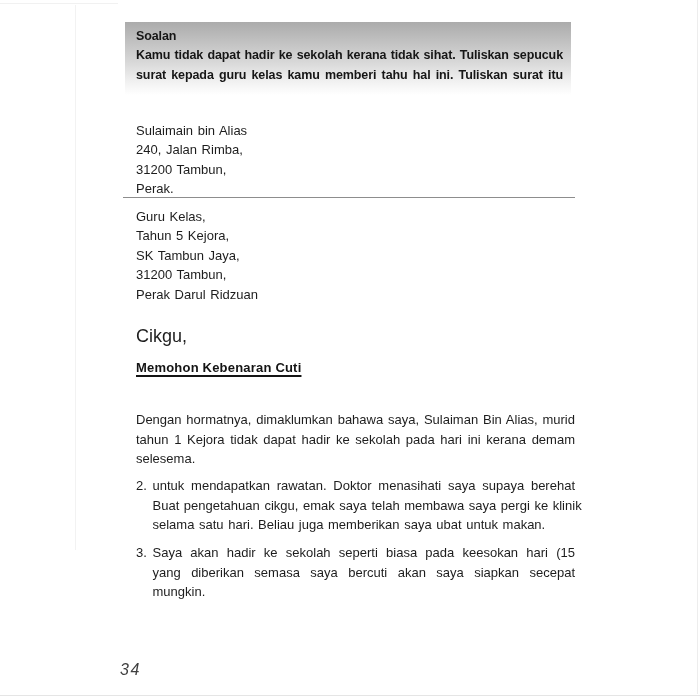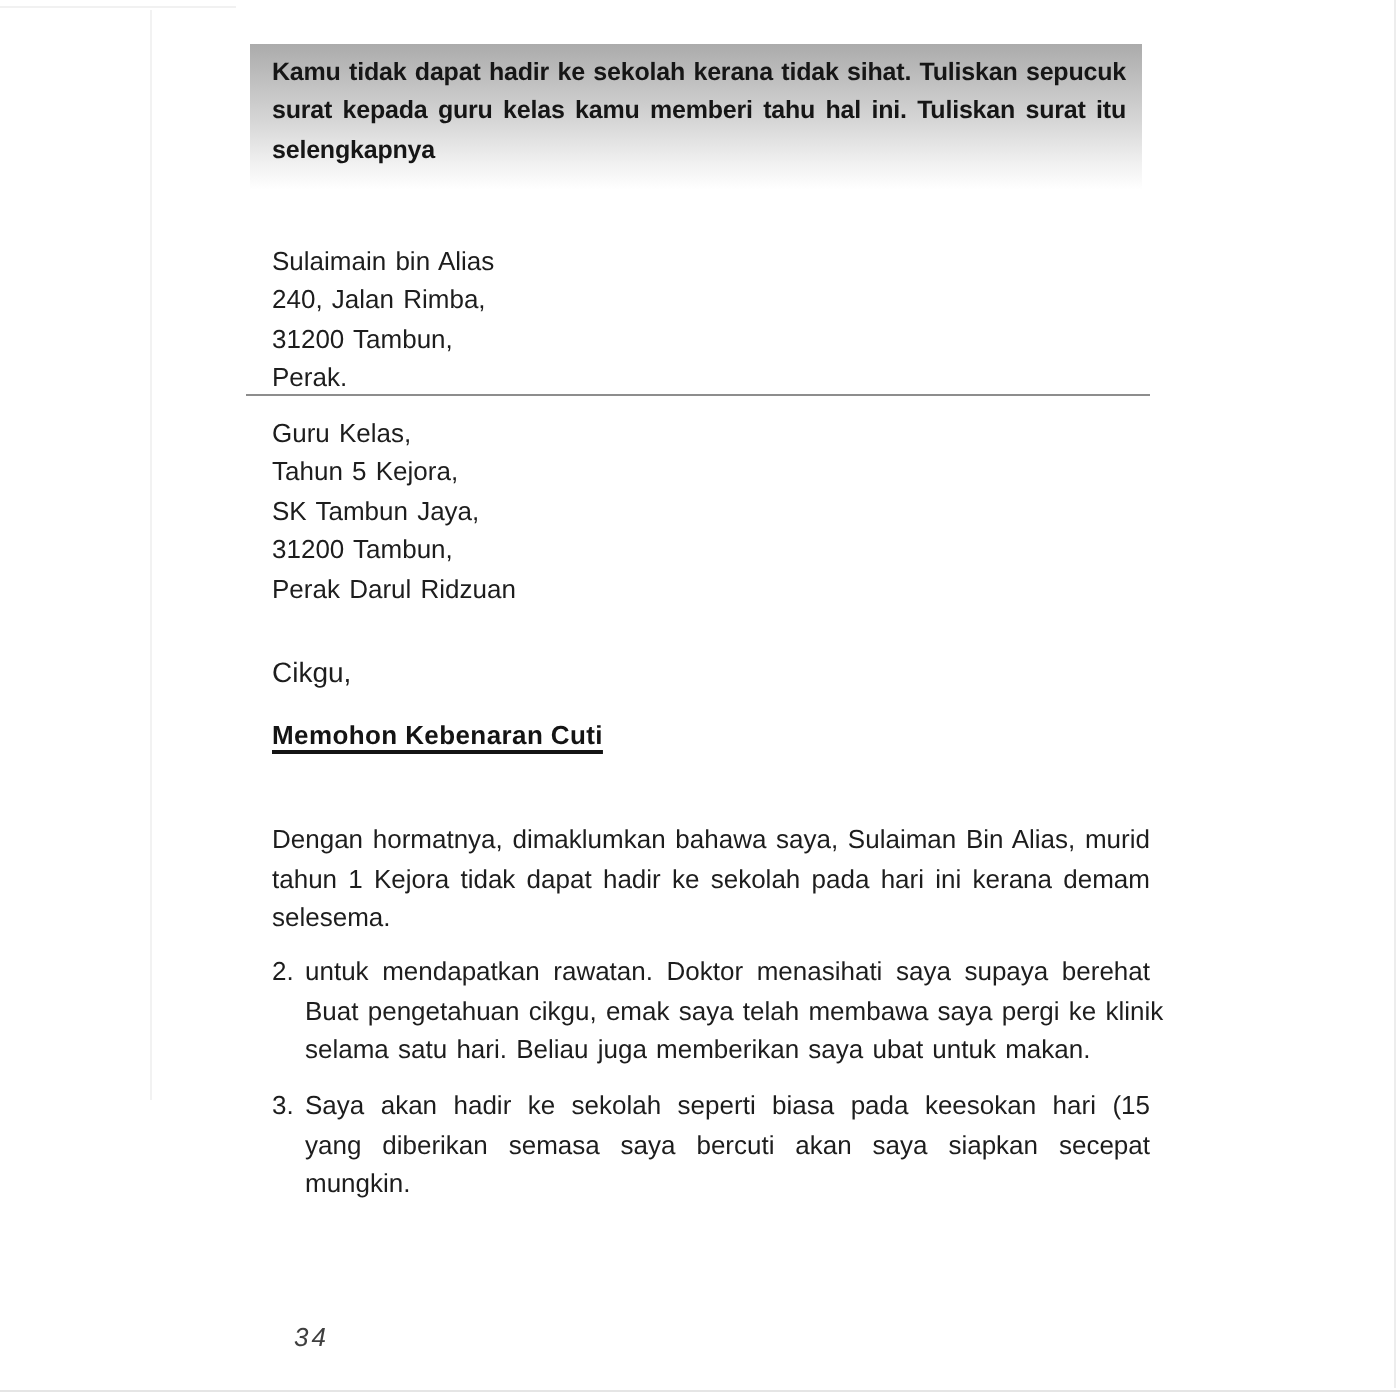--- a/index.html
+++ b/index.html
@@ -36,57 +36,57 @@
 
   .block { position: absolute; left: 136px; font-size: 13px; line-height: 19.4px; word-spacing: 1px; }
   .sender    { top: 121px; }
   .recipient { top: 207px; }
 
   .rule { position: absolute; left: 123px; width: 452px; height: 0; border-top: 1px solid #8d8d8d; }
   .rule1 { top: 197px; }
 
   .date { position: absolute; right: 125px; top: 284.5px; font-size: 13px; line-height: 19.4px; word-spacing: 1px; }
 
-  .salutation { position: absolute; left: 136px; top: 327px; font-size: 14px; line-height: 19.4px; }
+  .salutation { position: absolute; left: 136px; top: 327px; font-size: 18px; line-height: 19.4px; }
   .subject {
     position: absolute; left: 136px; top: 360px;
     font-size: 13px; font-weight: bold; letter-spacing: 0.2px;
     text-decoration: underline;
     text-underline-offset: 3px;
     text-decoration-thickness: 1.5px;
     color: #141414;
   }
 
   .para, .item { position: absolute; left: 136px; width: 439px; font-size: 13px; line-height: 19.6px; word-spacing: 1px; margin-top: 16px; }
   .p1    { top: 394px; }
   .item2 { top: 460px; }
   .item3 { top: 527px; }
   .num   { position: absolute; left: 0; top: 0; }
   .itext { margin-left: 16.5px; }
 
   .pagenum {
-    position: absolute; left: 147px; top: 661px;
-    font-size: 13px; font-style: italic; letter-spacing: 1.5px;
+    position: absolute; left: 120px; top: 661px;
+    font-size: 16px; font-style: italic; letter-spacing: 1.5px;
     color: #3f3f3f;
   }
 </style>
 </head>
 <body>
 
 <div class="page">
 
   <div class="edge-top"></div>
   <div class="edge-left"></div>
   <div class="edge-right"></div>
   <div class="edge-bottom"></div>
 
   <section class="soalan-box">
+    <div class="line">Soalan</div>
     <div class="jline">Kamu tidak dapat hadir ke sekolah kerana tidak sihat. Tuliskan sepucuk</div>
     <div class="jline">surat kepada guru kelas kamu memberi tahu hal ini. Tuliskan surat itu</div>
-    <div class="line">selengkapnya</div>
   </section>
 
   <div class="block sender">
     <div class="line">Sulaimain bin Alias</div>
     <div class="line">240, Jalan Rimba,</div>
     <div class="line">31200 Tambun,</div>
     <div class="line">Perak.</div>
   </div>
 
   <div class="rule rule1"></div>

